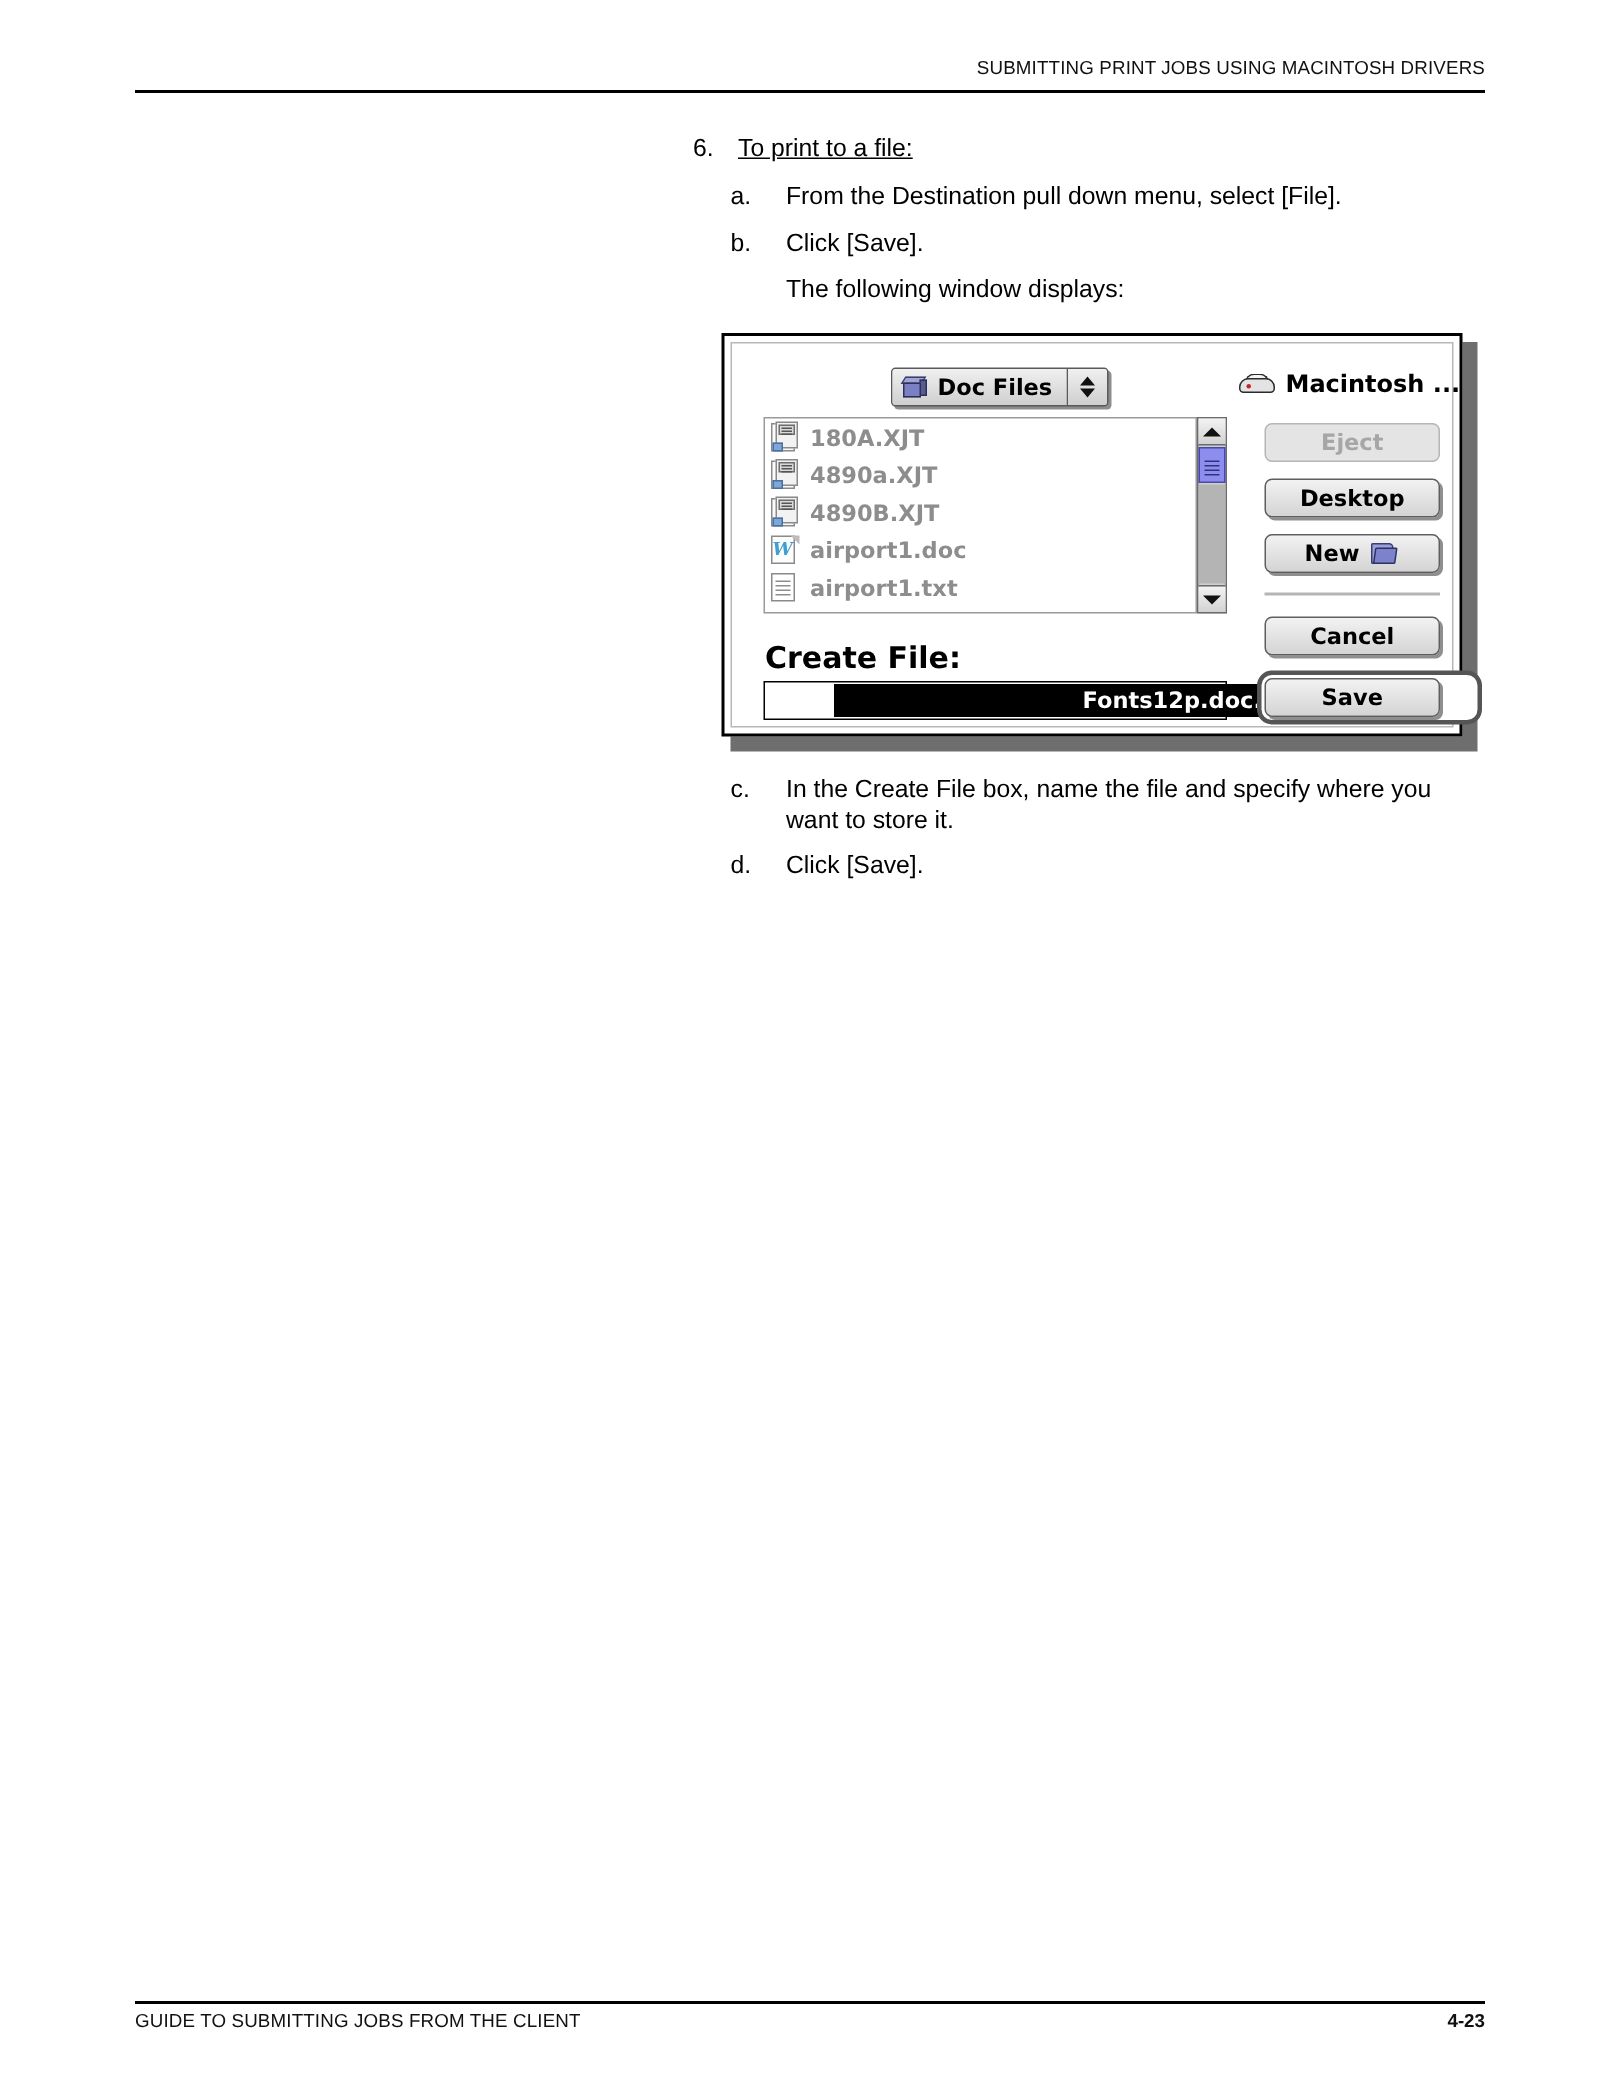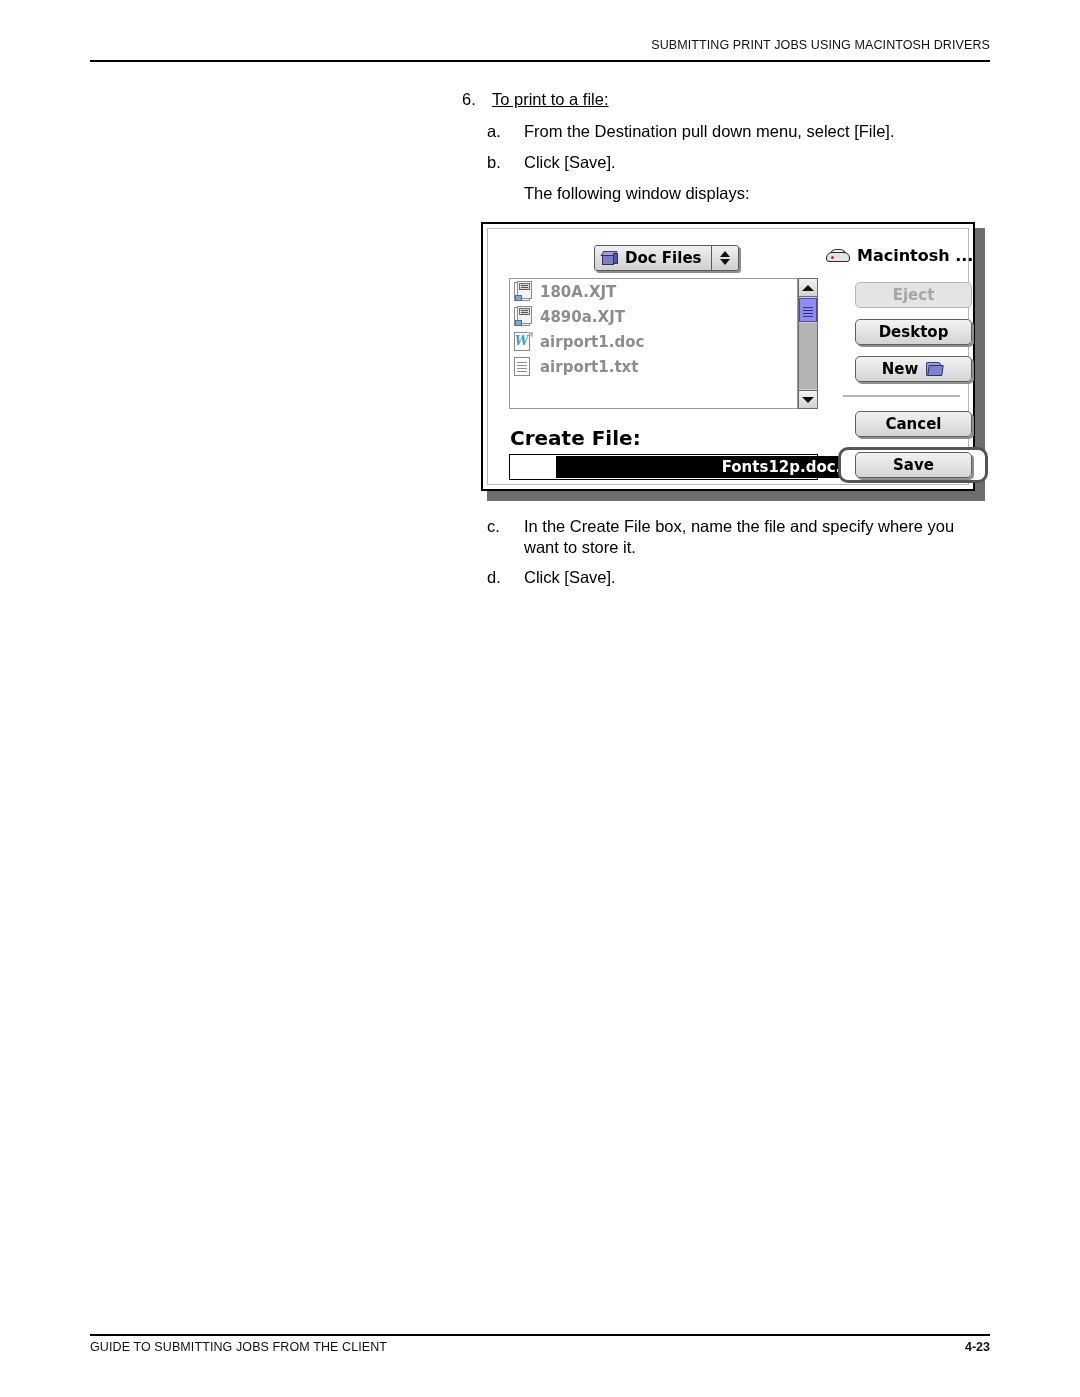--- a/index.html
+++ b/index.html
@@ -457,21 +457,20 @@
     box-shadow: 2px 2px 0 #8f8f8f;
     box-sizing: border-box;
     display: flex;
     align-items: center;
     justify-content: center;
     gap: 8px;
     font-family: "DejaVu Sans", sans-serif;
     font-weight: bold;
     font-size: 15px;
     color: #000;
-    margin-left: 12px;
   }
   .mac-btn.disabled {
     background: #e4e4e4;
     border-color: #b6b6b6;
     box-shadow: none;
     color: #a6a6a6;
   }
   .btn-eject   { top: 53px; }
   .btn-desktop { top: 90px; }
   .btn-new     { top: 127px; }
@@ -642,20 +641,31 @@
             <span class="sheet"></span>
               <span class="sheet2"></span>
             <span class="thumb">
                 <i></i>
               </span>
               <span class="blueblock"></span>
           </span>
           <span class="file-name">4890a.XJT</span>
         </div>
         <div class="file-row">
+          <span class="ficon">
+            <span class="sheet"></span>
+              <span class="sheet2"></span>
+            <span class="thumb">
+                <i></i>
+              </span>
+              <span class="blueblock"></span>
+          </span>
+          <span class="file-name">4890B.XJT</span>
+        </div>
+        <div class="file-row">
           <span class="ficon doc">
             <span class="sheet"></span>
               <span class="fold"></span>
               <span class="wmark">W</span>
           </span>
           <span class="file-name">airport1.doc</span>
         </div>
         <div class="file-row">
           <span class="ficon txt">
             <span class="sheet"></span>

